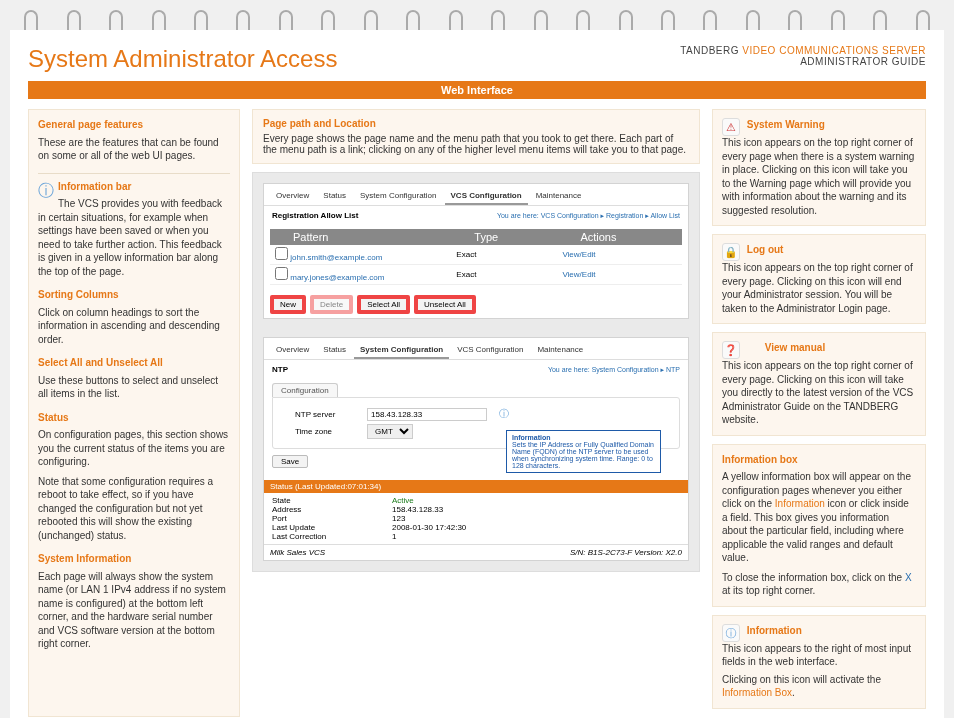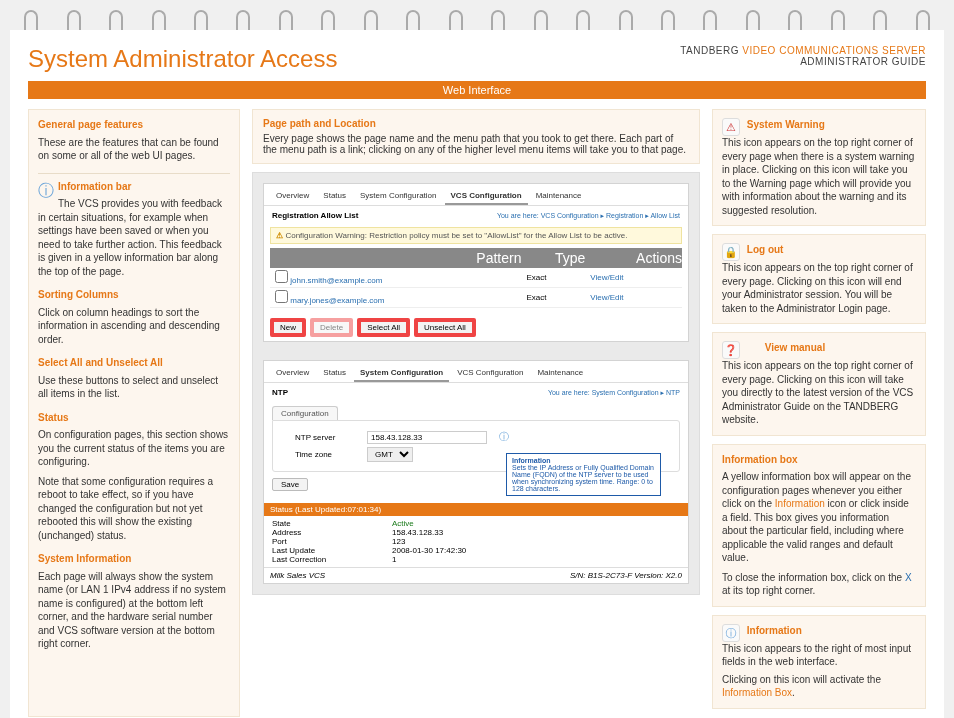--- a/index.html
+++ b/index.html
@@ -8,21 +8,21 @@
   .ring-binder { height: 30px; display: flex; justify-content: space-around; align-items: center; padding: 0 10px; }
   .ring { width: 14px; height: 20px; border: 2px solid #aaa; border-bottom: none; border-radius: 12px 12px 0 0; margin-top: 10px; }
 
   .page { background: #fff; margin: 0 10px; padding: 15px 18px 10px; min-height: 600px; position: relative; }
 
   .page-header { display: flex; justify-content: space-between; align-items: flex-start; margin-bottom: 8px; }
   .page-title { color: #e67817; font-size: 24px; font-weight: 300; }
   .header-right { text-align: right; font-size: 10px; letter-spacing: 0.5px; color: #444; }
   .header-right .orange { color: #e67817; }
 
-  .orange-bar { background: #e67817; color: #fff; text-align: center; padding: 3px 0; font-size: 11px; }
+  .orange-bar { background: #e67817; color: #fff; text-align: center; padding: 3px 0; font-size: 11px; font-weight: bold; }
 
   .content-cols { display: flex; gap: 12px; margin-top: 10px; }
   .col-left { width: 212px; background: #fdf6ee; border: 1px solid #f1e5d2; padding: 8px 9px; font-size: 10px; line-height: 1.35; }
   .col-mid { flex: 1; }
   .col-right { width: 214px; font-size: 10px; line-height: 1.35; }
 
   .col-left h4, .col-right h4, .mid-header h4 { color: #e67817; font-size: 10px; font-weight: bold; margin-bottom: 4px; }
   .col-left .block { margin-bottom: 10px; }
   .col-left .block p, .col-right .block p { color: #333; }
   .col-left .divider { border-top: 1px solid #e8dcc8; margin: 6px 0; }
@@ -30,21 +30,21 @@
   .mid-header { background: #fdf6ee; border: 1px solid #f1e5d2; padding: 8px 10px; font-size: 10px; color: #333; }
   .mid-shots { background: #eaeaea; border: 1px solid #ddd; margin-top: 8px; padding: 10px; display: flex; flex-direction: column; gap: 18px; position: relative; }
   .shot { background: #fff; border: 1px solid #d3d3d3; font-size: 8px; }
   .shot-tabs { display:flex; gap: 2px; padding: 4px 6px 0; border-bottom:1px solid #ddd;}
   .shot-tab { padding: 3px 6px; color:#333; }
   .shot-tab.active { font-weight:bold; border-bottom:2px solid #999;}
   .shot-title { font-weight:bold; padding:5px 8px; display:flex; justify-content:space-between; align-items:center; }
   .shot-warn { background:#fff9dc; border:1px solid #efe3a0; margin:2px 6px; padding:3px 5px; color:#555;}
   .shot-warn .icon { color:#d08c00; font-weight:bold; }
   .shot-table { width: calc(100% - 12px); margin:4px 6px 6px; border-collapse:collapse;}
-  .shot-table th { background:#888; color:#fff; text-align:right; padding:2px 0; font-weight:normal; font-size:14px;}
+  .shot-table th { background:#888; color:#fff; text-align:left; padding:2px 23px; font-weight:normal; font-size:11px;}
   .shot-table td { padding:2px 5px; border-bottom:1px solid #eee;}
   .shot-btns { padding:4px 6px; display:flex; gap:4px;}
   .shot-btns .btn { border:4px solid #ef4444; background:#f3f3f3; padding:1px 6px; font-size:8px; border-radius:2px;}
   .shot-body { padding:4px 8px;}
   .conf-tab { display:inline-block; border:1px solid #ccc; border-bottom:none; padding:2px 8px; border-radius:3px 3px 0 0; font-size:8px; color:#555; background:#f7f7f7;}
   .fldrow { display:flex; align-items:center; gap:12px; margin:3px 16px;}
   .fldrow label { width:60px; }
   .fldrow input, .fldrow select { border:1px solid #ccc; padding:1px 3px; font-size:8px;}
   .info-pop { border:1px solid #1e5aa8; background:#fff; padding:3px 5px; width:155px; font-size:7px; color:#1e5aa8; position:absolute; right:18px; top:32px;}
   .shot-status { background:#e67817; color:#fff; padding:2px 6px; font-size:8px;}
@@ -142,21 +142,20 @@
             <span class="shot-tab">Overview</span>
             <span class="shot-tab">Status</span>
             <span class="shot-tab">System Configuration</span>
             <span class="shot-tab active">VCS Configuration</span>
             <span class="shot-tab">Maintenance</span>
           </div>
           <div class="shot-title">
             <span>Registration Allow List</span>
             <span style="font-weight:normal;font-size:7px;color:#2a6fb0;">You are here: VCS Configuration ▸ Registration ▸ Allow List</span>
           </div>
-          <div class="shot-warn"><span class="icon">⚠</span> <span>Configuration Warning: Restriction policy must be set to "AllowList" for the Allow List to be active.</span></div>
           <table class="shot-table">
             <tbody>
                 <tr>
                   <th>Pattern</th>
                   <th>Type</th>
                   <th>Actions</th>
                 </tr>
             <tr>
                   <td><input type="checkbox" style=""> <span class="bluelink">john.smith@example.com</span></td>
                   <td>Exact</td>

